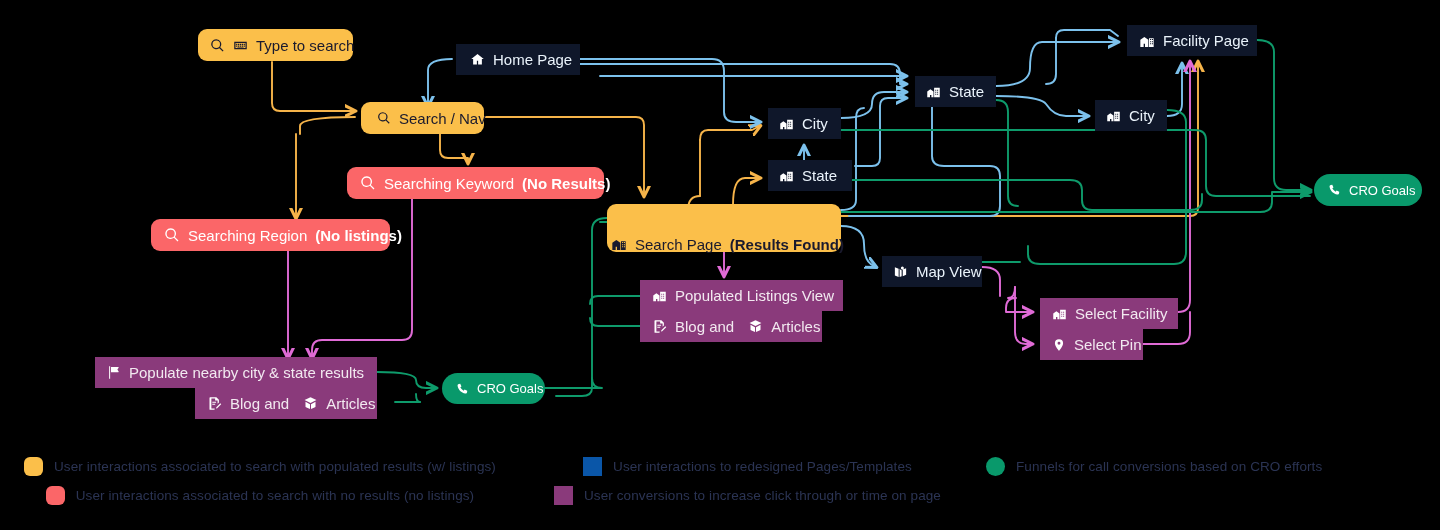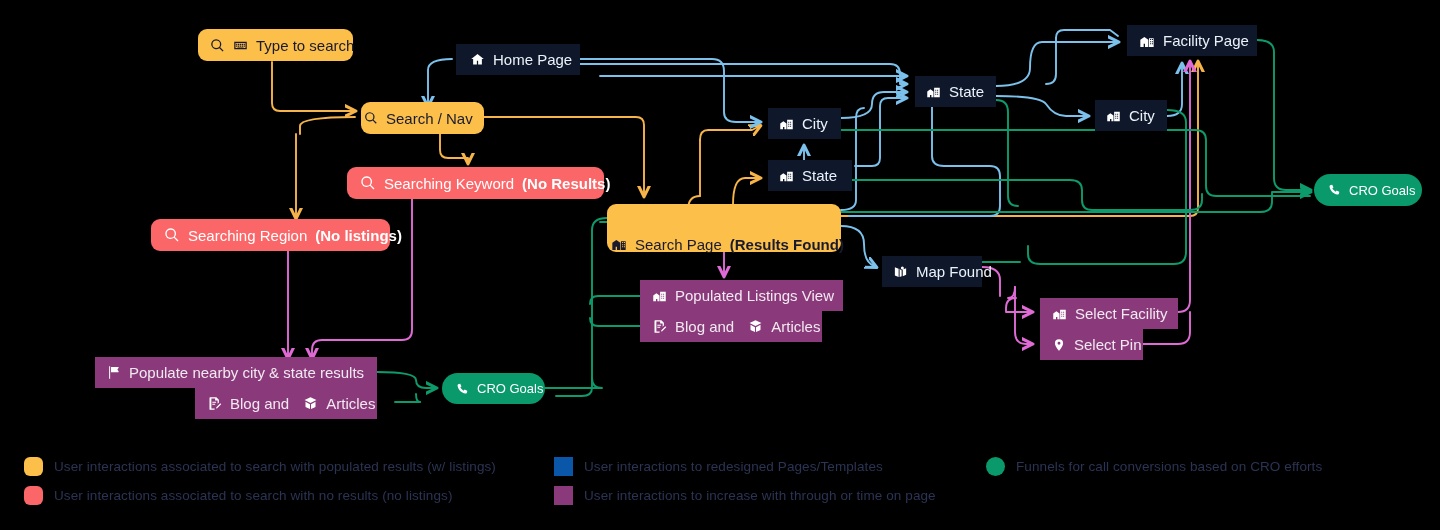--- a/index.html
+++ b/index.html
@@ -25,21 +25,21 @@
   .n-blue{background:#0f172a;color:#eaf3fb;border-radius:0px;font-size:15px;}
   .n-blue .ico svg{fill:#ffffff;}
   .n-purple{background:#8A3A7B;color:#f2e9f0;border-radius:0px;font-size:15px;}
   .n-purple .ico svg{fill:#ffffff;}
   .n-green{background:#09996B;color:#ffffff;border-radius:18px;font-size:13px;}
   .n-green .ico svg{fill:#ffffff;}
   .strong{font-weight:bold;}
   
   #legend{position:absolute;left:0;top:452px;width:1440px;height:78px;}
   .leg-col{position:absolute;top:0;}
-  .leg-row{display:flex;align-items:center;gap:11px;height:29px;}
+  .leg-row{display:flex;align-items:center;gap:11px;height:29px;justify-content:center;}
   .leg-sw{width:19px;height:19px;flex:0 0 auto;}
   .sw-round{border-radius:6px;}
   .sw-circle{border-radius:50%;}
   .sw-square{border-radius:0;}
   .leg-txt{font-size:13.5px;color:#2b3454;letter-spacing:.1px;}
 </style>
 </head>
 <body>
 
 <div id="canvas">
@@ -169,21 +169,21 @@
 
   <div class="node n-blue" style="left:456px;top:44px;width:124px;height:31px;padding:0 14px;">
     <span class="ico">
       <svg width="15" height="15" viewBox="0 0 24 24">
           <path d="M12 3 2 11h3v9h6v-6h2v6h6v-9h3L12 3z"></path>
         </svg>
     </span>
     <span class="lbl">Home Page</span>
   </div>
 
-  <div class="node n-yellow" style="left:361px;top:102px;width:123px;height:32px;padding:0 3px;">
+  <div class="node n-yellow" style="left:361px;top:102px;width:123px;height:32px;padding:0 16px;">
     <span class="ico">
       <svg width="14" height="14" viewBox="0 0 24 24">
           <path d="M10 2a8 8 0 1 0 4.9 14.3l5.4 5.4 1.4-1.4-5.4-5.4A8 8 0 0 0 10 2zm0 2a6 6 0 1 1 0 12 6 6 0 0 1 0-12z"></path>
         </svg>
     </span>
     <span class="lbl">Search / Nav</span>
   </div>
 
   <div class="node n-red" style="left:347px;top:167px;width:257px;height:32px;padding:0 13px;">
     <span class="ico">
@@ -259,21 +259,21 @@
     </span>
     <span class="lbl">City</span>
   </div>
 
   <div class="node n-blue" style="left:882px;top:256px;width:100px;height:31px;padding:0 11px;">
     <span class="ico">
       <svg width="15" height="15" viewBox="0 0 24 24">
           <path d="M15 4a2.4 2.4 0 1 1 0 4.8A2.4 2.4 0 0 1 15 4zM9 7.4 3 5.2v13.2l6 2.2V7.4zm1.6 0v13.2l3.2-1.2V9.9c-1.3-.4-2.4-1.3-3-2.5h-.2zM21 6.9l-5.4 2v10.5L21 17.2V6.9z"></path>
         </svg>
     </span>
-    <span class="lbl">Map Found</span>
+    <span class="lbl">Map View</span>
   </div>
 
   <div class="node n-green" style="left:1314px;top:174px;width:108px;height:32px;padding:0 13px;">
     <span class="ico">
       <svg width="14" height="14" viewBox="0 0 24 24">
           <path d="M6.6 3.3 9 3l2.1 4.6-2 1.5a12 12 0 0 0 5.8 5.8l1.5-2L21 15l-.3 2.4c-.2 1.5-1.6 2.5-3 2.2C10.6 18.5 5.5 13.4 4.4 6.3c-.2-1.4.8-2.8 2.2-3z"></path>
         </svg>
     </span>
     <span class="lbl">CRO Goals</span>
   </div>
@@ -365,21 +365,21 @@
       </div>
     </div>
 
     <div class="leg-col" style="left:554px;">
       <div class="leg-row">
         <span class="leg-sw sw-square" style="background:#0A56A8;"></span>
         <span class="leg-txt">User interactions to redesigned Pages/Templates</span>
       </div>
       <div class="leg-row">
         <span class="leg-sw sw-square" style="background:#8A3A7B;"></span>
-        <span class="leg-txt">User interactions to increase with through or time on page</span>
+        <span class="leg-txt">User conversions to increase click through or time on page</span>
       </div>
     </div>
 
     <div class="leg-col" style="left:986px;">
       <div class="leg-row">
         <span class="leg-sw sw-circle" style="background:#09996B;"></span>
         <span class="leg-txt">Funnels for call conversions based on CRO efforts</span>
       </div>
     </div>
   </div>

